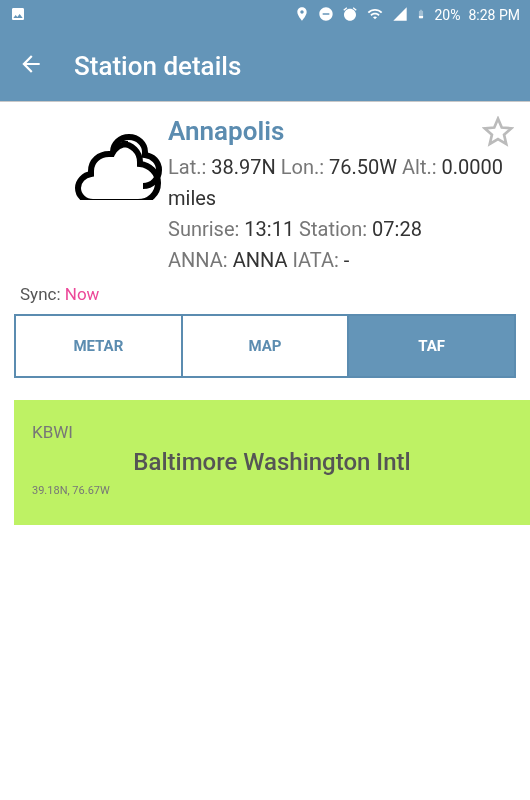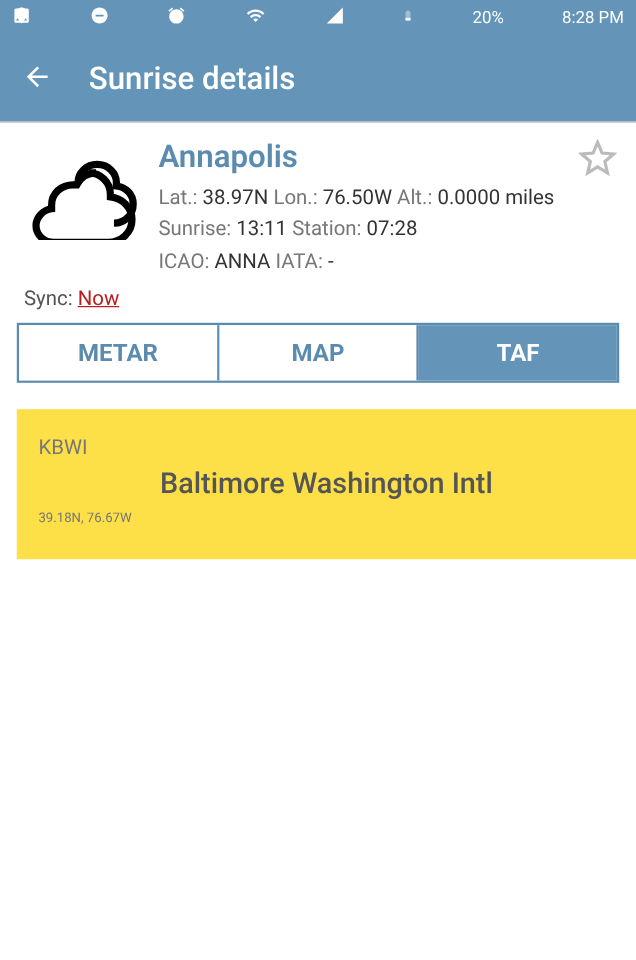--- a/index.html
+++ b/index.html
@@ -8,21 +8,21 @@
     height: 800px;
     font-family: Roboto, Arial, sans-serif;
     background: #ffffff;
     overflow: hidden;
     position: relative;
   }
   .status-bar {
     height: 30px;
     background: #6495b8;
     display: flex;
-    justify-content: space-between;
+    justify-content: flex-end;
     align-items: center;
     padding: 0 10px;
     color: #fff;
     font-size: 14px;
     gap: 8px;
   }
   .status-bar .left-icon {
     position: absolute;
     left: 10px;
   }
@@ -37,77 +37,78 @@
     color: #fff;
     border-bottom: 1px solid #c8c8c8;
   }
   .app-bar-title {
     font-size: 26px;
     font-weight: 500;
   }
   .details {
     padding: 14px 20px 8px 20px;
     display: flex;
-    gap: 12px;
+    gap: 0;
     position: relative;
+    margin-left: 48px;
   }
   .weather-icon {
     width: 100px;
     flex-shrink: 0;
     padding-top: 14px;
   }
   .station-info { flex: 1; }
   .station-name {
     color: #5b8cb0;
     font-size: 26px;
     font-weight: 600;
     margin-bottom: 6px;
   }
   .info-line {
     color: #555;
-    font-size: 17px;
+    font-size: 20px;
     line-height: 1.55;
   }
   .info-line .label { color: #777; }
   .info-line .value { color: #333; }
   .star {
     position: absolute;
     right: 16px;
     top: 14px;
   }
   .sync-line {
     padding: 0 20px 10px 20px;
     font-size: 17px;
     color: #555;
   }
-  .sync-line .value { color: #b91c1c; text-decoration: underline; }
+  .sync-line .value { color: #ec4899; }
   .tabs {
     display: flex;
     margin: 0 14px;
     border: 2px solid #5b8cb0;
   }
   .tab {
     flex: 1;
     text-align: center;
-    padding: 11px 0;
-    font-size: 20px;
+    padding: 21px 0;
+    font-size: 15px;
     font-weight: 700;
     color: #5b8cb0;
     background: #fff;
     cursor: pointer;
     border-right: 2px solid #5b8cb0;
   }
   .tab:last-child { border-right: none; }
   .tab.active {
     background: #6495b8;
     color: #fff;
   }
   .card {
     margin: 22px 0 0 14px;
-    background: #fde047;
+    background: #bef264;
     padding: 22px 18px 28px 18px;
   }
   .card-icao {
     font-size: 17px;
     color: #777;
     margin-bottom: 6px;
   }
   .card-name {
     font-size: 24px;
     color: #555;
@@ -163,21 +164,21 @@
   <span>20%</span>
   <span>8:28 PM</span>
 </div>
 
 <div class="app-bar">
   <span>
     <svg width="26" height="26" viewBox="0 0 24 24" fill="#fff">
         <path d="M20 11H7.83l5.59-5.59L12 4l-8 8 8 8 1.41-1.41L7.83 13H20v-2z"></path>
       </svg>
   </span>
-  <span class="app-bar-title">Sunrise details</span>
+  <span class="app-bar-title">Station details</span>
 </div>
 
 <div class="details">
   <div class="weather-icon">
     <svg width="100" height="70" viewBox="0 0 100 70">
       <path d="M60 14c-7 0-13 4-16 10-1 0-2 0-3 0-10 0-18 7-18 17 0 1 0 2 0 3-7 1-13 7-13 14 0 8 7 14 15 14h45c11 0 20-8 20-19 0-10-8-18-18-19 0-1 0-1 0-2 0-10-8-18-18-18z" fill="none" stroke="#000" stroke-width="6"></path>
       <path d="M45 22c0-8 7-15 16-15 9 0 16 7 16 15 0 1 0 2 0 3 8 1 14 7 14 15 0 9-7 16-16 16" fill="none" stroke="#000" stroke-width="6"></path>
     </svg>
   </div>
   <div class="station-info">
@@ -190,21 +191,21 @@
       <span class="label">Alt.:</span>
       <span class="value">0.0000 miles</span>
     </div>
     <div class="info-line">
       <span class="label">Sunrise:</span>
       <span class="value">13:11</span>
       <span class="label">Station:</span>
       <span class="value">07:28</span>
     </div>
     <div class="info-line">
-      <span class="label">ICAO:</span>
+      <span class="label">ANNA:</span>
       <span class="value">ANNA</span>
       <span class="label">IATA:</span>
       <span class="value">-</span>
     </div>
   </div>
   <span class="star">
     <svg width="32" height="32" viewBox="0 0 24 24" fill="none" stroke="#bbb" stroke-width="2">
         <path d="M12 17.27L18.18 21l-1.64-7.03L22 9.24l-7.19-.61L12 2 9.19 8.63 2 9.24l5.46 4.73L5.82 21z"></path>
       </svg>
   </span>

